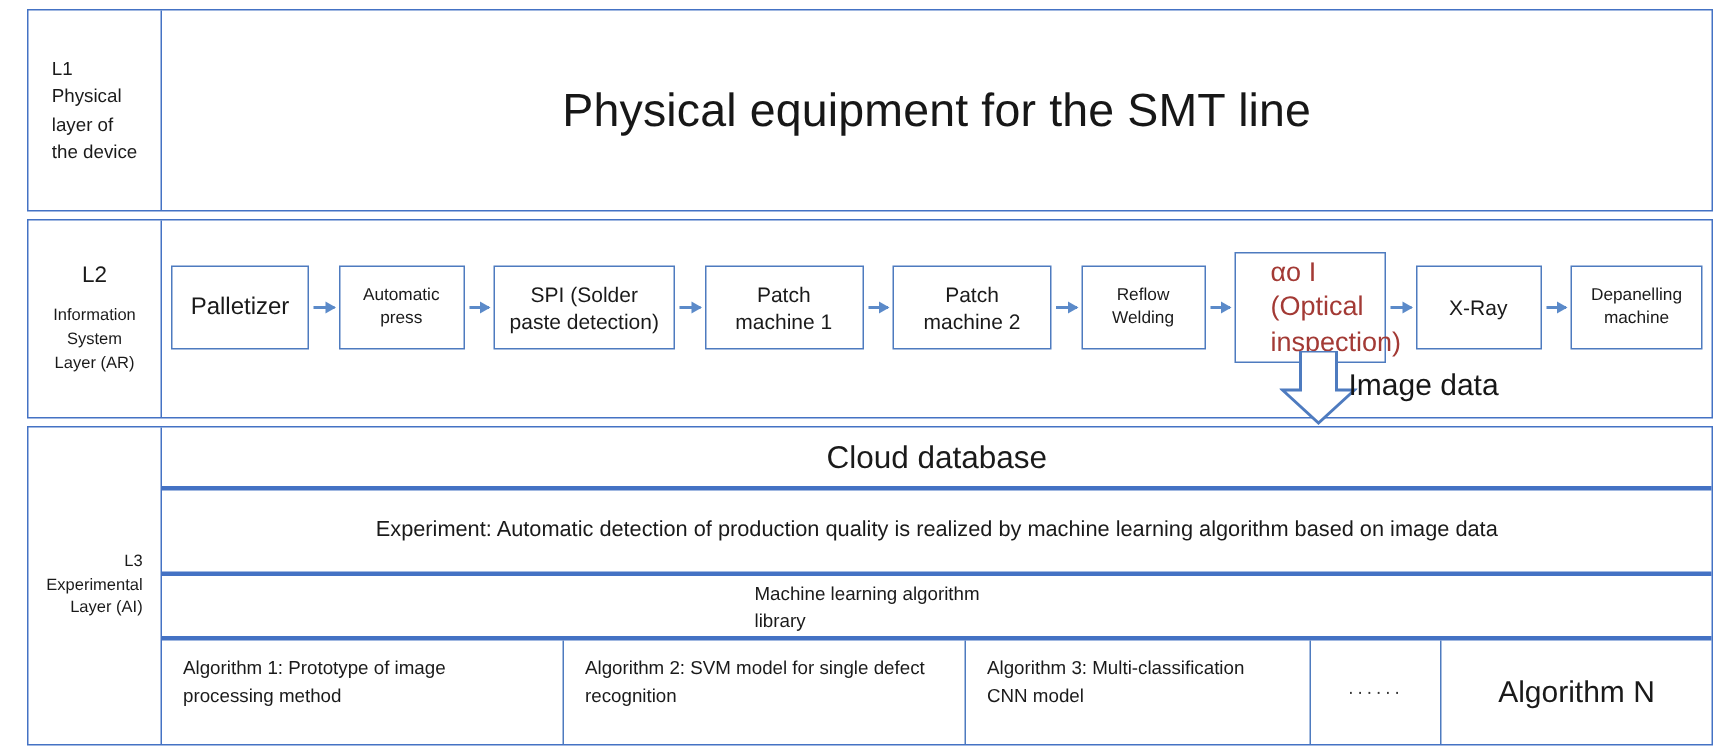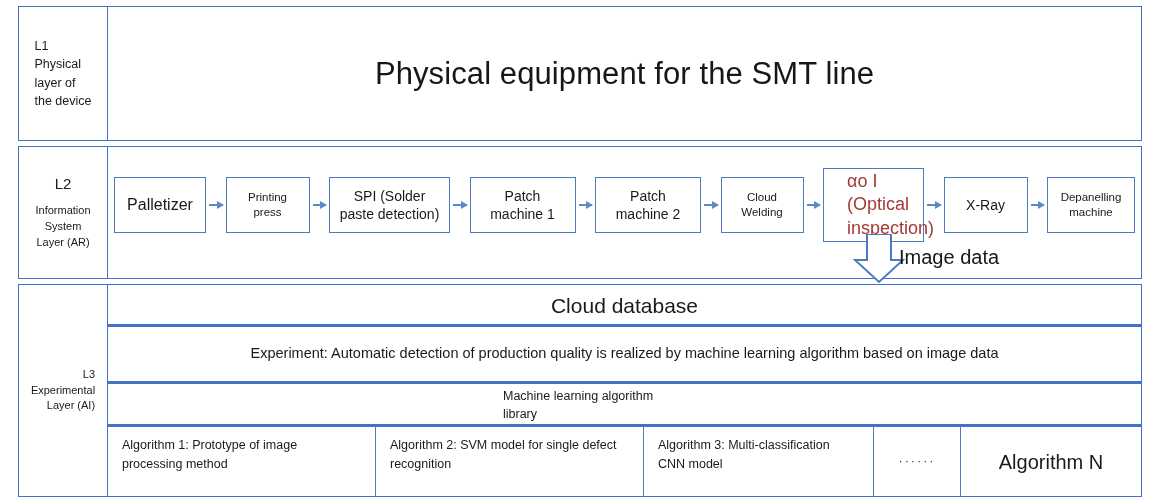--- a/index.html
+++ b/index.html
@@ -218,21 +218,21 @@
     <div id="l2-body">
       <div class="proc-row" id="proc-row">
           <div class="proc-box sz-lg" style="width: 92px;">
             <div>
               <span class="txt">Palletizer</span>
             </div>
           </div>
           <div class="arrow" style="flex: 1 1 auto;"></div>
           <div class="proc-box sz-sm" style="width: 84px;">
             <div>
-              <span class="txt">Printing</span>
+              <span class="txt">Automatic</span>
               <span class="txt">press</span>
             </div>
           </div>
           <div class="arrow" style="flex: 1 1 auto;"></div>
           <div class="proc-box sz-md" style="width: 121px;">
             <div>
               <span class="txt">SPI (Solder</span>
               <span class="txt">paste detection)</span>
             </div>
           </div>
@@ -246,21 +246,21 @@
           <div class="arrow" style="flex: 1 1 auto;"></div>
           <div class="proc-box sz-md" style="width: 106px;">
             <div>
               <span class="txt">Patch</span>
               <span class="txt">machine 2</span>
             </div>
           </div>
           <div class="arrow" style="flex: 1 1 auto;"></div>
           <div class="proc-box sz-sm" style="width: 83px;">
             <div>
-              <span class="txt">Cloud</span>
+              <span class="txt">Reflow</span>
               <span class="txt">Welding</span>
             </div>
           </div>
           <div class="arrow" style="flex: 1 1 auto;"></div>
           <div class="proc-box sz-md aoi-box" style="width: 101px;">
             <div>
               <span class="txt">αo I</span>
               <span class="txt">(Optical</span>
               <span class="txt">inspection)</span>
             </div>

